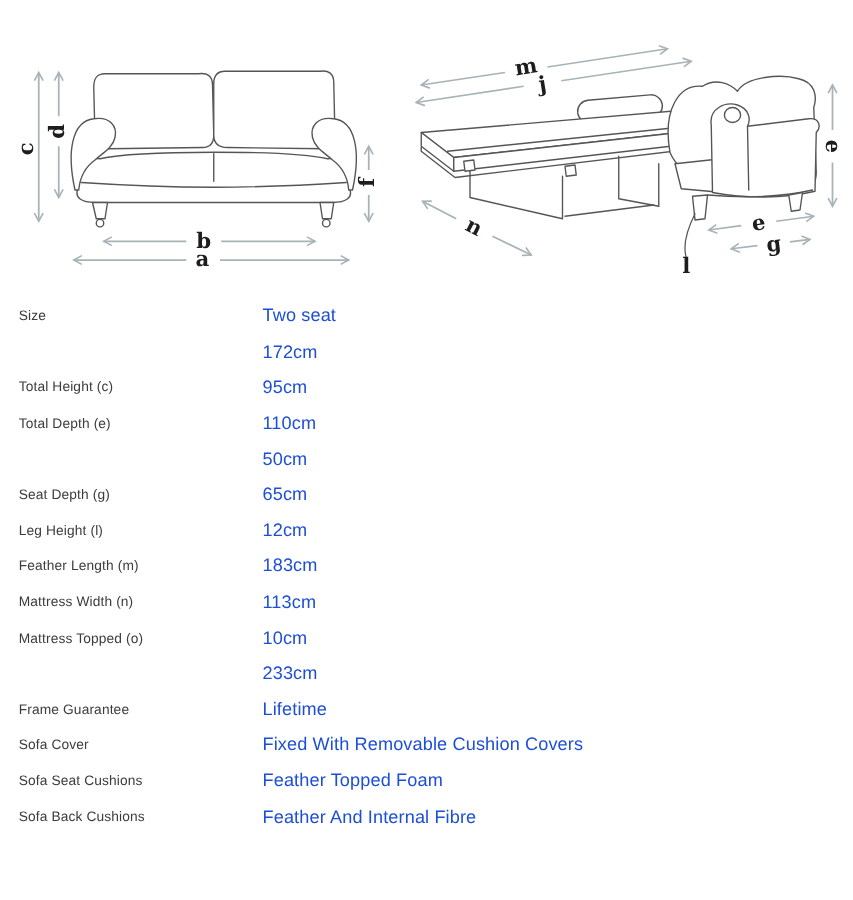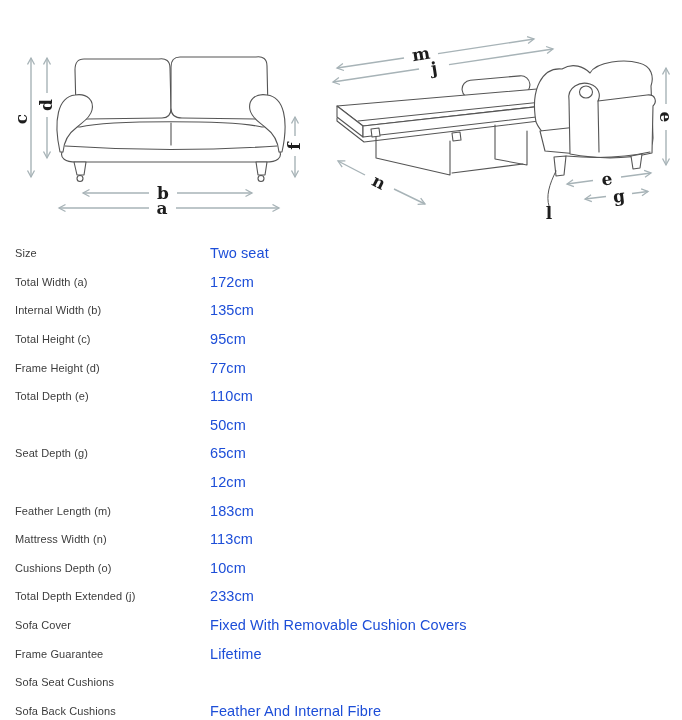--- a/index.html
+++ b/index.html
@@ -123,75 +123,67 @@
     <text class="dim-label" x="619" y="196" text-anchor="middle" dominant-baseline="central" transform="rotate(-7 619 196)">g</text>
     <text class="dim-label" x="549" y="213" text-anchor="middle" dominant-baseline="central">l</text>
   </svg>
 
   <div class="spec">
     <div class="row">
       <span class="lbl">Size</span>
       <span class="val">Two seat</span>
     </div>
     <div class="row">
-      <span class="lbl">Total Width (a)</span>
       <span class="val">172cm</span>
-    </div>
-    <div class="row">
-      <span class="lbl">Internal Width (b)</span>
-      <span class="val">135cm</span>
     </div>
     <div class="row">
       <span class="lbl">Total Height (c)</span>
       <span class="val">95cm</span>
-    </div>
-    <div class="row">
-      <span class="lbl">Frame Height (d)</span>
-      <span class="val">77cm</span>
     </div>
     <div class="row">
       <span class="lbl">Total Depth (e)</span>
       <span class="val">110cm</span>
     </div>
     <div class="row">
       <span class="val">50cm</span>
     </div>
     <div class="row">
       <span class="lbl">Seat Depth (g)</span>
       <span class="val">65cm</span>
     </div>
     <div class="row">
+      <span class="lbl">Leg Height (l)</span>
       <span class="val">12cm</span>
     </div>
     <div class="row">
       <span class="lbl">Feather Length (m)</span>
       <span class="val">183cm</span>
     </div>
     <div class="row">
       <span class="lbl">Mattress Width (n)</span>
       <span class="val">113cm</span>
     </div>
     <div class="row">
-      <span class="lbl">Cushions Depth (o)</span>
+      <span class="lbl">Mattress Topped (o)</span>
       <span class="val">10cm</span>
     </div>
     <div class="row">
-      <span class="lbl">Total Depth Extended (j)</span>
       <span class="val">233cm</span>
+    </div>
+    <div class="row">
+      <span class="lbl">Frame Guarantee</span>
+      <span class="val">Lifetime</span>
     </div>
     <div class="row">
       <span class="lbl">Sofa Cover</span>
       <span class="val">Fixed With Removable Cushion Covers</span>
     </div>
     <div class="row">
-      <span class="lbl">Frame Guarantee</span>
-      <span class="val">Lifetime</span>
-    </div>
-    <div class="row">
       <span class="lbl">Sofa Seat Cushions</span>
+      <span class="val">Feather Topped Foam</span>
     </div>
     <div class="row">
       <span class="lbl">Sofa Back Cushions</span>
       <span class="val">Feather And Internal Fibre</span>
     </div>
   </div>
 
 </div>
 
 </body></html>

